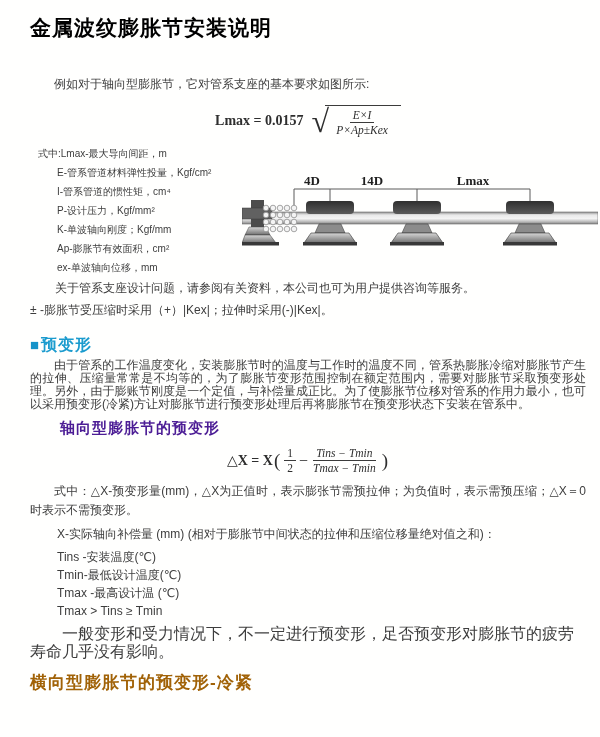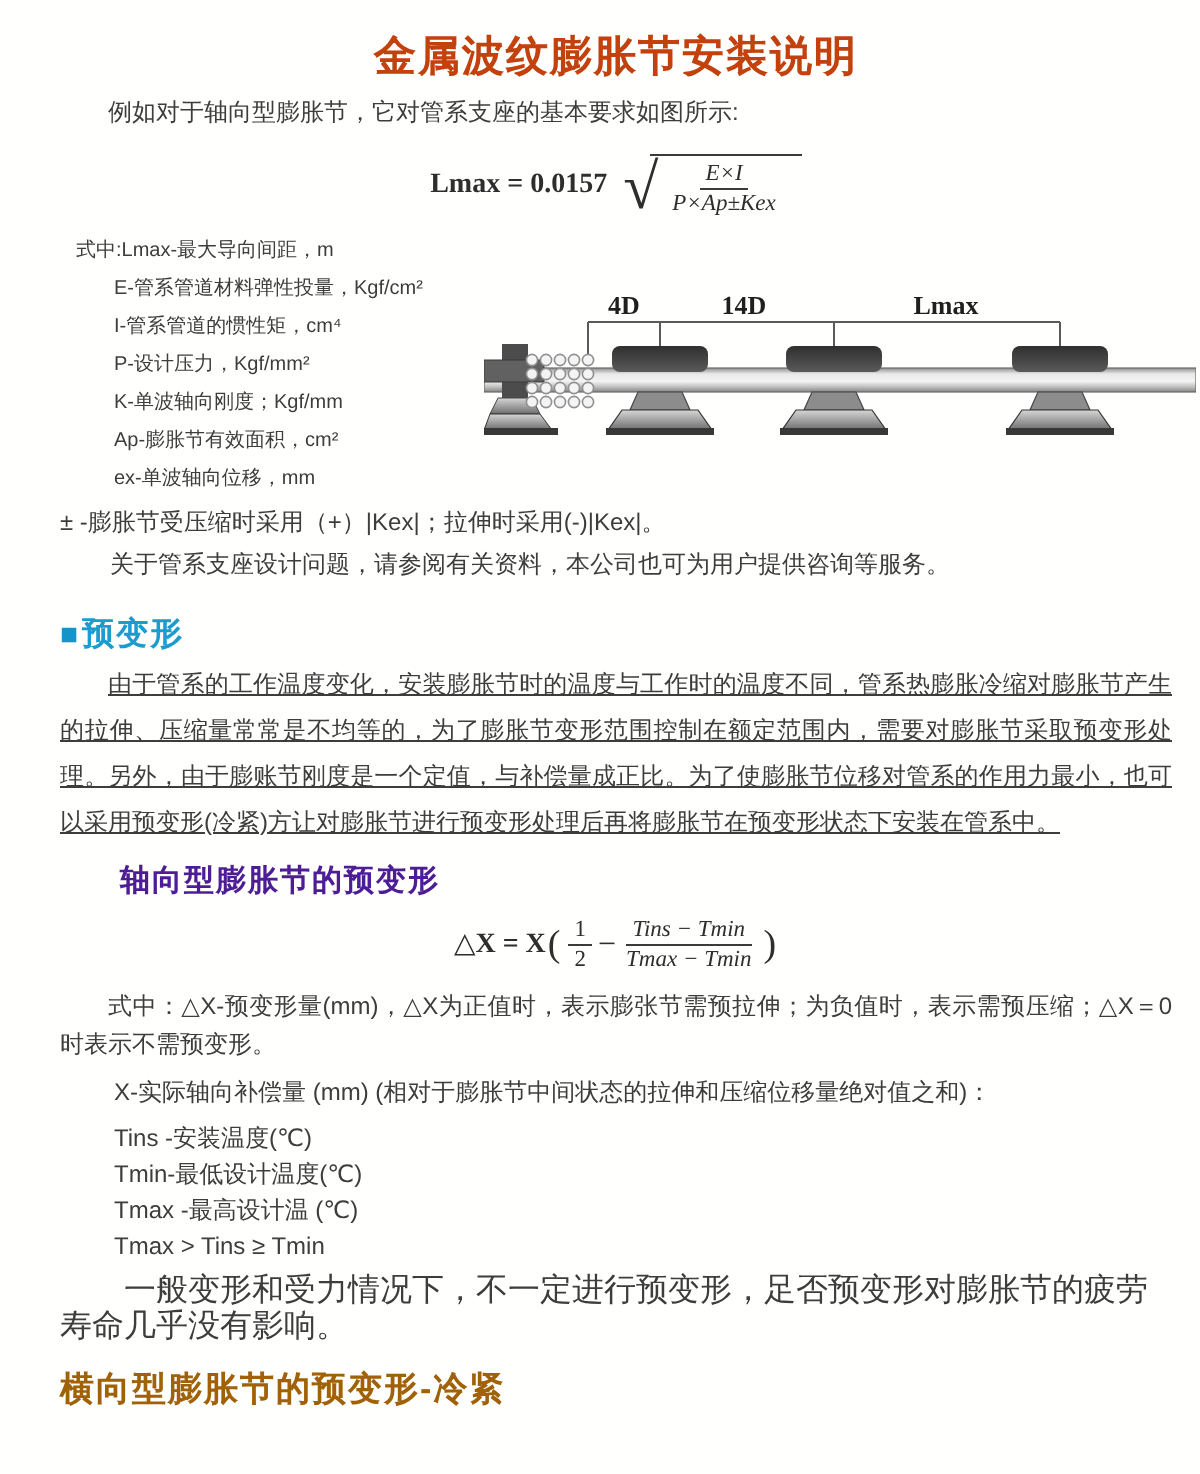--- a/index.html
+++ b/index.html
@@ -1,18 +1,18 @@
 <!DOCTYPE html>
 <html><head>
 <meta charset="utf-8">
 <style>
   html,body{margin:0;padding:0;background:#ffffff;}
   body{width:600px;height:737px;overflow:hidden;font-family:"Liberation Sans","DejaVu Sans",sans-serif;color:#3d3d3d;}
   .page{width:600px;height:737px;box-sizing:border-box;padding:12px 14px 0 30px;background:#fffffe;}
-  .title{font-size:21px;font-weight:bold;color:#c2410c;text-align:center;letter-spacing:1px;margin:2px 0 4px 0;}
+  .title{font-size:21px;font-weight:bold;color:#000000;letter-spacing:1px;margin:2px 0 32px 0;}
   .body-text{font-size:12px;line-height:21px;color:#3d3d3d;}
   .para{margin:0;text-align:justify;}
   .indent{text-indent:2em;}
   .sec-head{color:#1b9bce;font-size:16px;font-weight:bold;letter-spacing:1px;}
   .sec-square{color:#1693c9;font-size:15px;margin-right:1px;}
   .example{margin-top:2px;}
   
   .formula{display:flex;justify-content:center;align-items:center;font-family:"Liberation Serif","DejaVu Serif",serif;color:#2e2e2e;}
   .f-bold{font-weight:bold;font-size:14px;}
   .frac{display:inline-flex;flex-direction:column;align-items:center;font-size:11.5px;line-height:1.25;vertical-align:middle;margin:0 3px;}
@@ -31,21 +31,21 @@
   .vars .v-first{padding-left:8px;}
   .vars .v-item{padding-left:27px;}
   .diagram{position:absolute;left:212px;top:28px;width:356px;height:100px;}
   .pm-line,.consult-line{font-size:12px;line-height:21px;}
   .pm-line{margin-top:1px;}
   .consult-line{padding-left:25px;}
   
   .sec2-head{margin-top:14px;}
   .sub-blue{color:#4c1d95;font-size:15px;font-weight:bold;letter-spacing:1px;padding-left:30px;margin:8px 0 4px 0;}
   .lat-blue{color:#a16207;font-size:17px;font-weight:bold;letter-spacing:1px;margin:10px 0 0 0;}
-  .pre-body{line-height:23px;margin-top:3px;text-decoration:underline;}
+  .pre-body{line-height:13px;margin-top:3px;}
   .explain{line-height:19px;margin-top:4px;}
   .sub-line{font-size:12px;line-height:18px;padding-left:27px;}
   .sub-line.sp{margin-top:5px;}
   .note-line{font-size:16px;line-height:18px;text-indent:2em;margin-top:5px;}
 </style>
 </head>
 <body>
 
 <div class="page">
 
@@ -157,22 +157,22 @@
       </g>
       <g>
         <rect x="264" y="29" width="48" height="13" rx="4" fill="url(#saddleG)"></rect>
         <polygon points="277,52 299,52 303,61 273,61" fill="#8c8c8c" stroke="#454545" stroke-width="0.6"></polygon>
         <polygon points="269,61 307,61 314,71 262,71" fill="url(#baseG)" stroke="#333" stroke-width="0.6"></polygon>
         <rect x="261" y="70" width="54" height="3.5" fill="#383838"></rect>
       </g>
     </svg>
   </div>
 
+  <p class="para consult-line">关于管系支座设计问题，请参阅有关资料，本公司也可为用户提供咨询等服务。</p>
   <p class="para pm-line">± -膨胀节受压缩时采用（+）|Kex|；拉伸时采用(-)|Kex|。</p>
-  <p class="para consult-line">关于管系支座设计问题，请参阅有关资料，本公司也可为用户提供咨询等服务。</p>
 
   <div class="sec-head sec2-head"><span class="sec-square">■</span><span>预变形</span></div>
 
   <p class="para body-text indent pre-body">由于管系的工作温度变化，安装膨胀节时的温度与工作时的温度不同，管系热膨胀冷缩对膨胀节产生的拉伸、压缩量常常是不均等的，为了膨胀节变形范围控制在额定范围内，需要对膨胀节采取预变形处理。另外，由于膨账节刚度是一个定值，与补偿量成正比。为了使膨胀节位移对管系的作用力最小，也可以采用预变形(冷紧)方让对膨胀节进行预变形处理后再将膨胀节在预变形状态下安装在管系中。</p>
 
   <div class="sub-blue">轴向型膨胀节的预变形</div>
 
   <div class="formula f2">
     <span class="f-bold">△X = X</span>
     <span class="paren">(</span>

